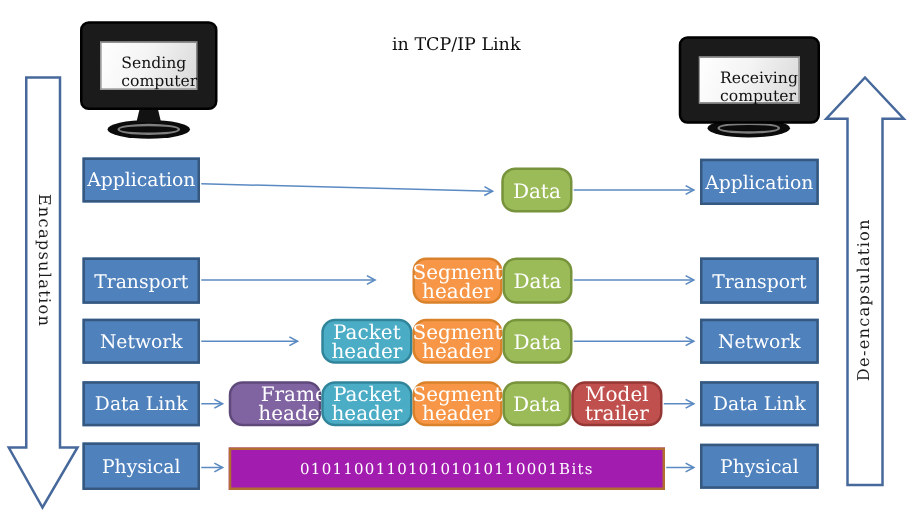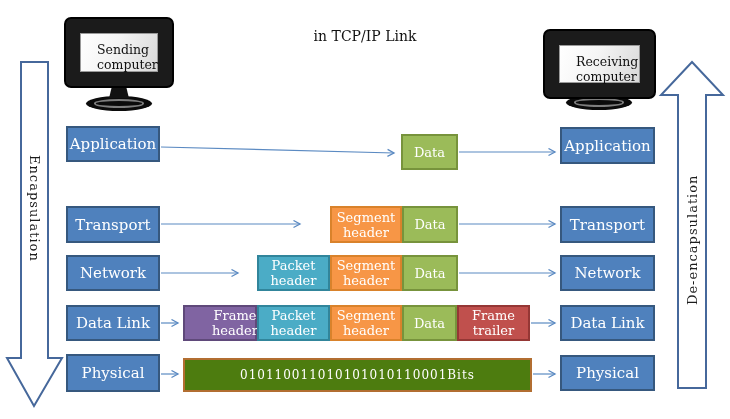--- a/index.html
+++ b/index.html
@@ -9,21 +9,21 @@
   }
   svg{position:absolute;left:0;top:0;}
 
   
   .box{
     position:absolute;box-sizing:border-box;border:2px solid #666;
     display:flex;align-items:center;justify-content:center;
     color:#ffffff;text-align:center;
   }
   .layer{font-size:15px;}
-  .pdu{font-size:13px;line-height:15px;padding:0 2px;}
+  .pdu{font-size:16px;line-height:15px;padding:0 2px;border-radius:11px;}
   .bits{font-size:12px;letter-spacing:1px;}
 
   
   .title{
     position:absolute;left:228px;top:28px;width:274px;text-align:center;
     font-size:14px;line-height:17px;color:#111111;
   }
 
   
   .vlabel{
@@ -123,17 +123,17 @@
   <div class="box pdu" style="left: 402px; top: 206px; width: 56px; height: 37px; background-color: rgb(155, 187, 89); border-color: rgb(119, 147, 60);">Data</div>
 
   <div class="box pdu" style="left: 257px; top: 255px; width: 73px; height: 36px; background-color: rgb(75, 172, 198); border-color: rgb(49, 133, 155);">Packet header</div>
   <div class="box pdu" style="left: 330px; top: 255px; width: 72px; height: 36px; background-color: rgb(247, 150, 70); border-color: rgb(217, 130, 43);">Segment header</div>
   <div class="box pdu" style="left: 402px; top: 255px; width: 56px; height: 36px; background-color: rgb(155, 187, 89); border-color: rgb(119, 147, 60);">Data</div>
 
   <div class="box pdu" style="left: 183px; top: 305px; width: 74px; height: 36px; background-color: rgb(128, 100, 162); border-color: rgb(95, 73, 122); padding-left: 32px;">Frame header</div>
   <div class="box pdu" style="left: 257px; top: 305px; width: 73px; height: 36px; background-color: rgb(75, 172, 198); border-color: rgb(49, 133, 155);">Packet header</div>
   <div class="box pdu" style="left: 330px; top: 305px; width: 72px; height: 36px; background-color: rgb(247, 150, 70); border-color: rgb(217, 130, 43);">Segment header</div>
   <div class="box pdu" style="left: 402px; top: 305px; width: 55px; height: 36px; background-color: rgb(155, 187, 89); border-color: rgb(119, 147, 60);">Data</div>
-  <div class="box pdu" style="left: 457px; top: 305px; width: 73px; height: 36px; background-color: rgb(192, 80, 77); border-color: rgb(149, 55, 53);">Frame trailer</div>
+  <div class="box pdu" style="left: 457px; top: 305px; width: 73px; height: 36px; background-color: rgb(192, 80, 77); border-color: rgb(149, 55, 53);">Model trailer</div>
 
-  <div class="box bits" style="left: 183px; top: 358px; width: 349px; height: 34px; background-color: #4d7c0f; border-color: rgb(178, 110, 49);">010110011010101010110001Bits</div>
+  <div class="box bits" style="left: 183px; top: 358px; width: 349px; height: 34px; background-color: #a21caf; border-color: rgb(178, 110, 49);">010110011010101010110001Bits</div>
 
 </div>
 
 </body></html>

